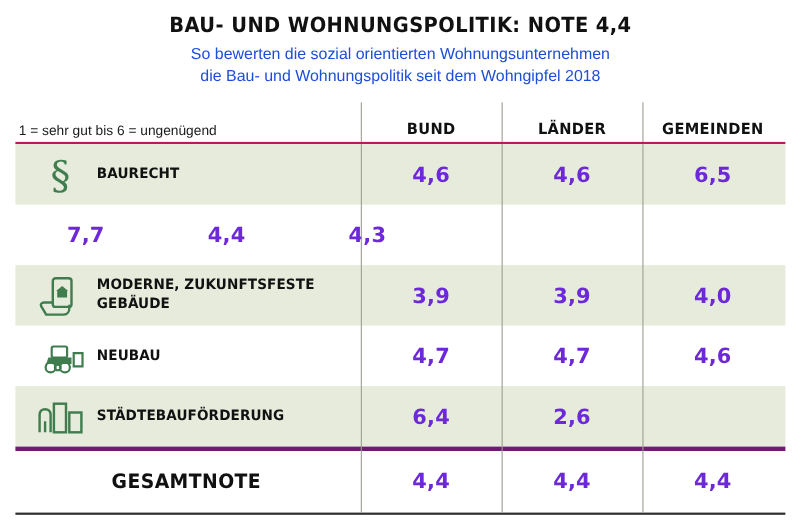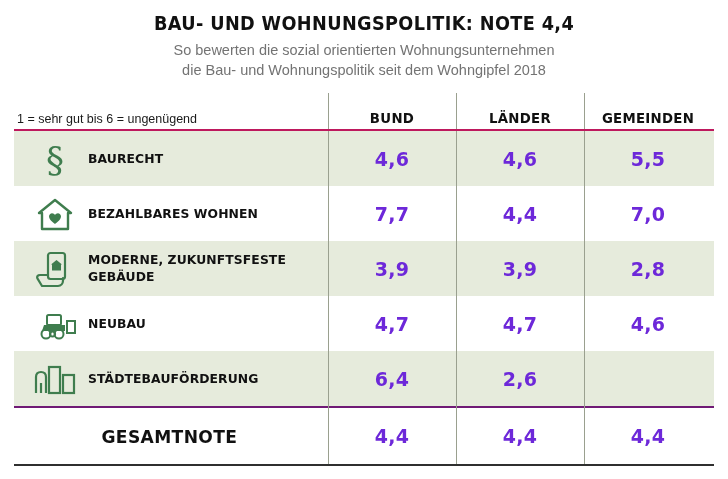--- a/index.html
+++ b/index.html
@@ -32,21 +32,21 @@
     font-weight: bold;
     font-size: 19px;
     letter-spacing: 0.4px;
     color: #111111;
     margin: 0 0 7px 0;
     transform: scaleX(0.93);
   }
   .subtitle {
     font-size: 14.5px;
     line-height: 1.35;
-    color: #737373;
+    color: #1d4ed8;
     margin: 0;
   }
 
   
   .table {
     position: relative;
     margin: 9px 14px 0 14px;
     width: 700px;
     box-sizing: border-box;
   }
@@ -132,21 +132,21 @@
     font-family: "DejaVu Sans", sans-serif;
     font-weight: bold;
     font-size: 19px;
     color: #6d28d9;
     letter-spacing: 0.2px;
   }
 
   
   .total-row {
     min-height: 56px;
-    border-top: 2px solid #701a75;
+    border-top: 4px solid #701a75;
   }
   .total-label {
     width: 314px;
     box-sizing: border-box;
     display: flex;
     align-items: center;
     justify-content: flex-start;
     padding-left: 92px;
     font-family: "DejaVu Sans", sans-serif;
     font-weight: bold;
@@ -217,52 +217,43 @@
         <div class="label-cell">
           <div class="icon-box">
             <svg width="30" height="36" viewBox="0 0 30 36">
               <text x="15" y="31" text-anchor="middle" font-family="DejaVu Serif, serif" font-size="36" fill="#3f7d4e">§</text>
             </svg>
           </div>
           <div class="label-text">BAURECHT</div>
         </div>
         <div class="value-cell">4,6</div>
         <div class="value-cell">4,6</div>
-        <div class="value-cell">5,5</div>
+        <div class="value-cell">6,5</div>
       </div>
 
       <div class="row data-row">
-        <div class="label-cell">
-          <div class="icon-box">
-            <svg width="40" height="36" viewBox="0 0 40 36">
-              <path d="M20 4 L36 17 L33 17 L33 33 L7 33 L7 17 L4 17 Z" fill="none" stroke="#3f7d4e" stroke-width="2.4" stroke-linejoin="round"></path>
-              <path d="M20 28 C20 28 14 24 14 20.5 C14 18.6 15.5 17.3 17.1 17.3 C18.3 17.3 19.4 18 20 19 C20.6 18 21.7 17.3 22.9 17.3 C24.5 17.3 26 18.6 26 20.5 C26 24 20 28 20 28 Z" fill="#3f7d4e"></path>
-            </svg>
-          </div>
-          <div class="label-text">BEZAHLBARES WOHNEN</div>
-        </div>
         <div class="value-cell">7,7</div>
         <div class="value-cell">4,4</div>
-        <div class="value-cell">7,0</div>
+        <div class="value-cell">4,3</div>
       </div>
 
       <div class="row data-row shaded">
         <div class="label-cell">
           <div class="icon-box">
             <svg width="42" height="40" viewBox="0 0 42 40">
               <rect x="14" y="4" width="17" height="26" rx="2.5" fill="none" stroke="#3f7d4e" stroke-width="2.2"></rect>
               <path d="M22.5 11 L28 15.5 L27 15.5 L27 21.5 L18 21.5 L18 15.5 L17 15.5 Z" fill="#3f7d4e"></path>
               <path d="M14 26 L6 26 C3.8 26 2.5 27.6 3.4 29.4 L8 37 L24 37 C27 37 29 34.5 29 31.5 L29 29" fill="none" stroke="#3f7d4e" stroke-width="2.2" stroke-linejoin="round" stroke-linecap="round"></path>
             </svg>
           </div>
           <div class="label-text">MODERNE, ZUKUNFTSFESTE GEBÄUDE</div>
         </div>
         <div class="value-cell">3,9</div>
         <div class="value-cell">3,9</div>
-        <div class="value-cell">2,8</div>
+        <div class="value-cell">4,0</div>
       </div>
 
       <div class="row data-row">
         <div class="label-cell">
           <div class="icon-box">
             <svg width="48" height="34" viewBox="0 0 48 34">
               <rect x="16" y="8" width="14" height="10" rx="1.5" fill="none" stroke="#3f7d4e" stroke-width="2"></rect>
               <path d="M13 18 L34 18 L34 24 L11 24 Z" fill="#3f7d4e"></path>
               <path d="M36 14 L44 14 L44 26 L36 26 Z" fill="none" stroke="#3f7d4e" stroke-width="2"></path>
               <circle cx="15" cy="27" r="4.5" fill="none" stroke="#3f7d4e" stroke-width="2"></circle>

